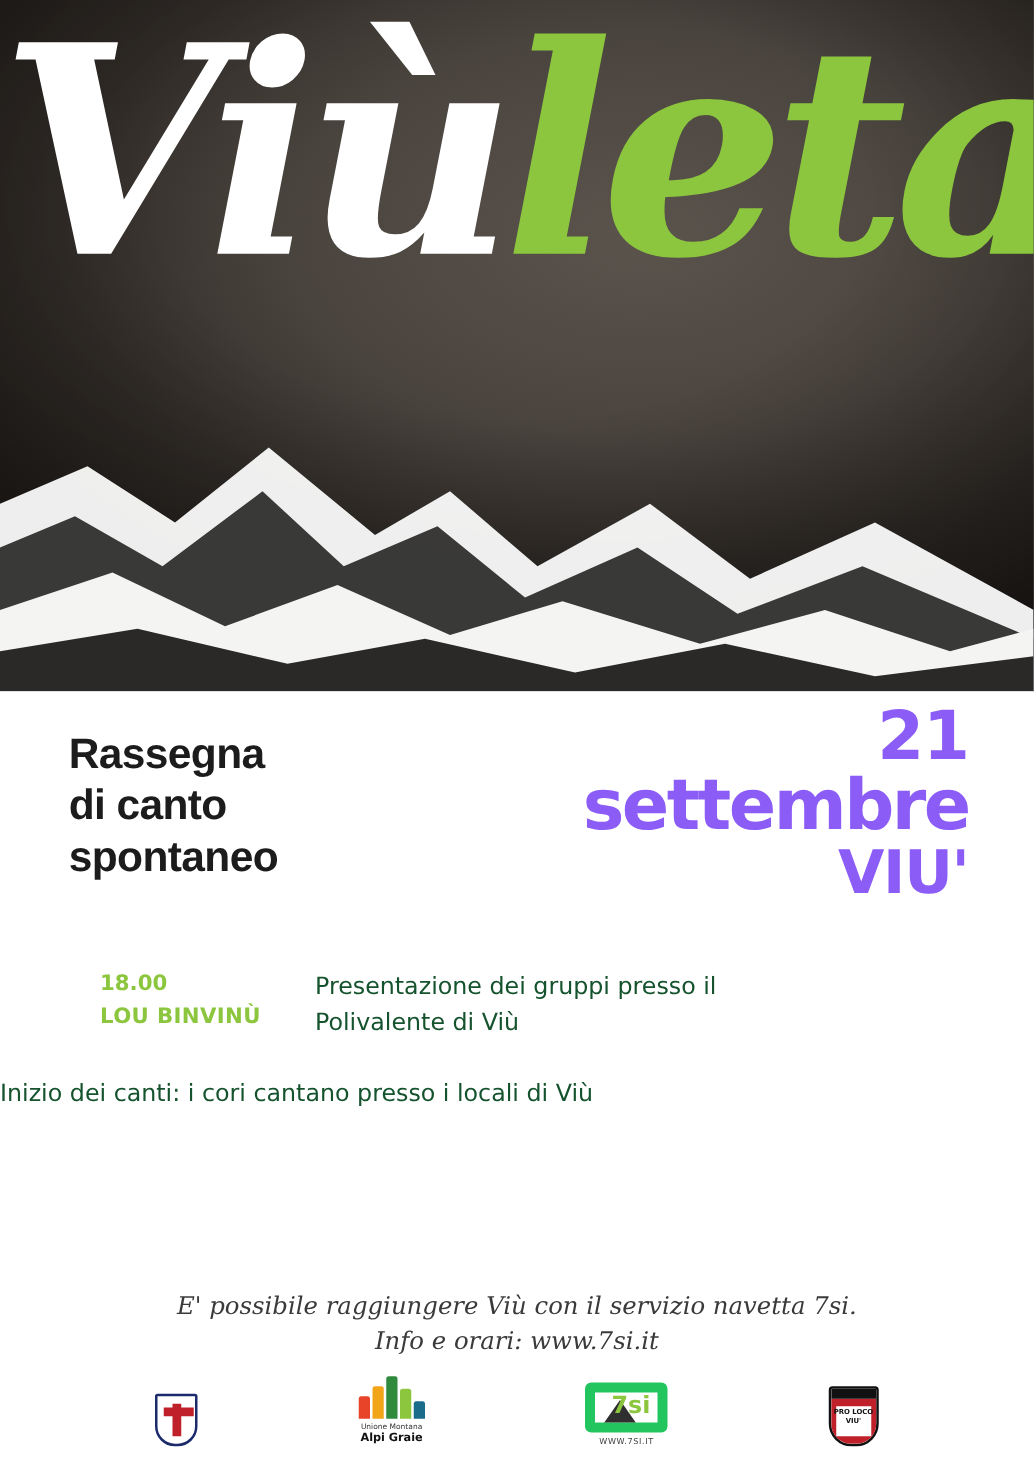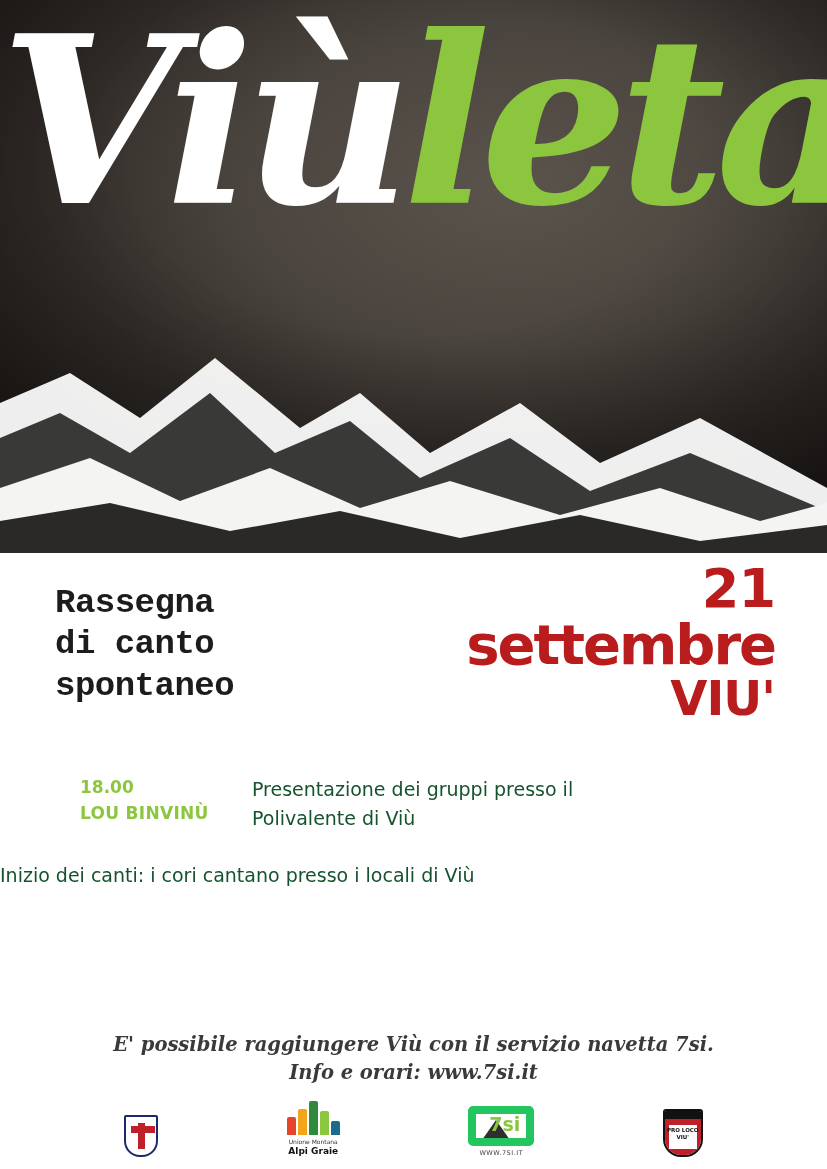--- a/index.html
+++ b/index.html
@@ -72,34 +72,34 @@
     width: 827px;
     height: 616px;
     background: #ffffff;
   }
 
   .headline {
     position: absolute;
     top: 30px;
     left: 55px;
     width: 330px;
-    font-family: Liberation Mono, monospace;
+    font-family: Liberation Sans, sans-serif;
     font-weight: bold;
     font-size: 34px;
     line-height: 1.22;
     color: #1c1c1c;
     letter-spacing: -0.5px;
   }
 
   .datebox {
     position: absolute;
     top: 10px;
     right: 52px;
     text-align: right;
-    color: #b91c1c;
+    color: #8b5cf6;
     font-family: "DejaVu Sans", sans-serif;
     font-weight: bold;
     line-height: 0.98;
   }
   .datebox .d-day { font-size: 54px; letter-spacing: -1px; display: block; }
   .datebox .d-month { font-size: 56px; letter-spacing: -2px; display: block; margin-top: 2px; }
   .datebox .d-place { font-size: 48px; letter-spacing: -1px; display: block; margin-top: 2px; }
 
   .schedule {
     position: absolute;
@@ -135,21 +135,20 @@
     position: absolute;
     top: 478px;
     left: 0;
     width: 827px;
     text-align: center;
     font-family: "DejaVu Serif", serif;
     font-style: italic;
     font-size: 19.5px;
     line-height: 1.45;
     color: #3a3a3a;
-    font-weight: bold;
   }
 
   
   .logos {
     position: absolute;
     bottom: 12px;
     left: 0;
     width: 827px;
     display: flex;
     justify-content: space-around;

